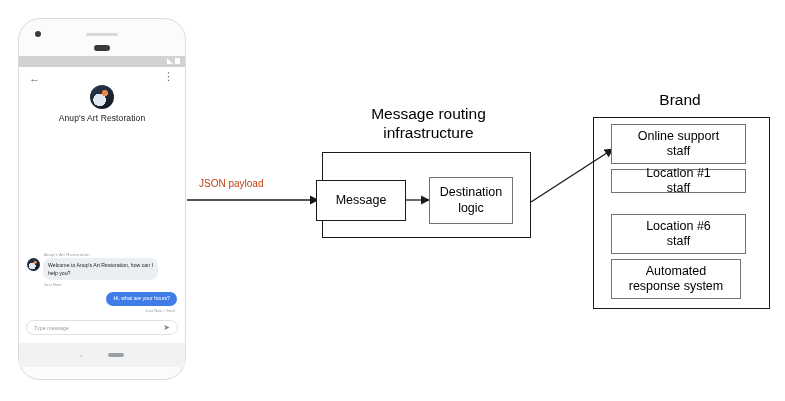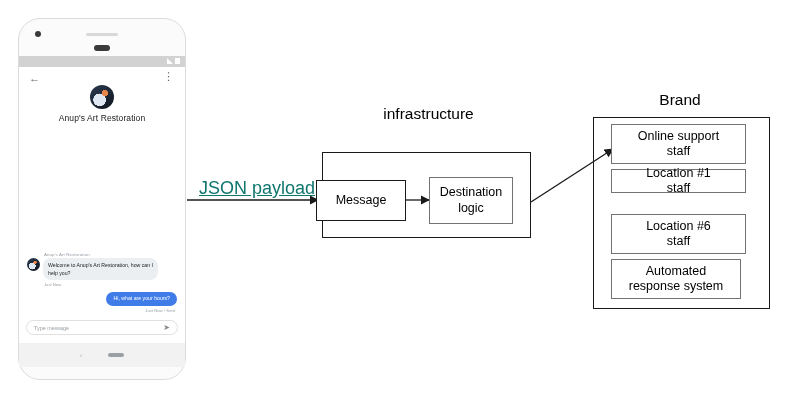--- a/index.html
+++ b/index.html
@@ -267,24 +267,23 @@
   }
   .diag-label {
     position: absolute;
     text-align: center;
     font-size: 15.5px;
     line-height: 1.2;
     color: #000000;
   }
   .edge-label {
     position: absolute;
-    font-size: 18px;
-    color: #0f766e;
+    font-size: 10px;
+    color: #c2410c;
     white-space: nowrap;
-    text-decoration: underline;
   }
   svg.edges {
     position: absolute;
     left: 0; top: 0;
     width: 785px;
     height: 401px;
     overflow: visible;
     pointer-events: none;
   }
 </style>
@@ -357,20 +356,21 @@
     <line x1="187" y1="200" x2="318" y2="200" stroke="#1a1a1a" stroke-width="1.3" marker-end="url(#arrow)"></line>
 
     <line x1="406" y1="200" x2="429" y2="200" stroke="#1a1a1a" stroke-width="1.3" marker-end="url(#arrow)"></line>
 
     <line x1="531" y1="202" x2="613" y2="149" stroke="#1a1a1a" stroke-width="1.3" marker-end="url(#arrow)"></line>
   </svg>
 
   <span class="edge-label" style="left:199px; top:178px;">JSON payload</span>
 
   <div class="diag-label" style="left:336px; top:105px; width:185px;">
+    <div>Message routing</div>
     <div>infrastructure</div>
   </div>
 
   <div class="container-box" style="left:322px; top:152px; width:209px; height:86px;"></div>
 
   <div class="dbox" style="left:316px; top:180px; width:90px; height:41px;">
     <span>Message</span>
   </div>
 
   <div class="dbox gray" style="left:429px; top:177px; width:84px; height:47px;">

